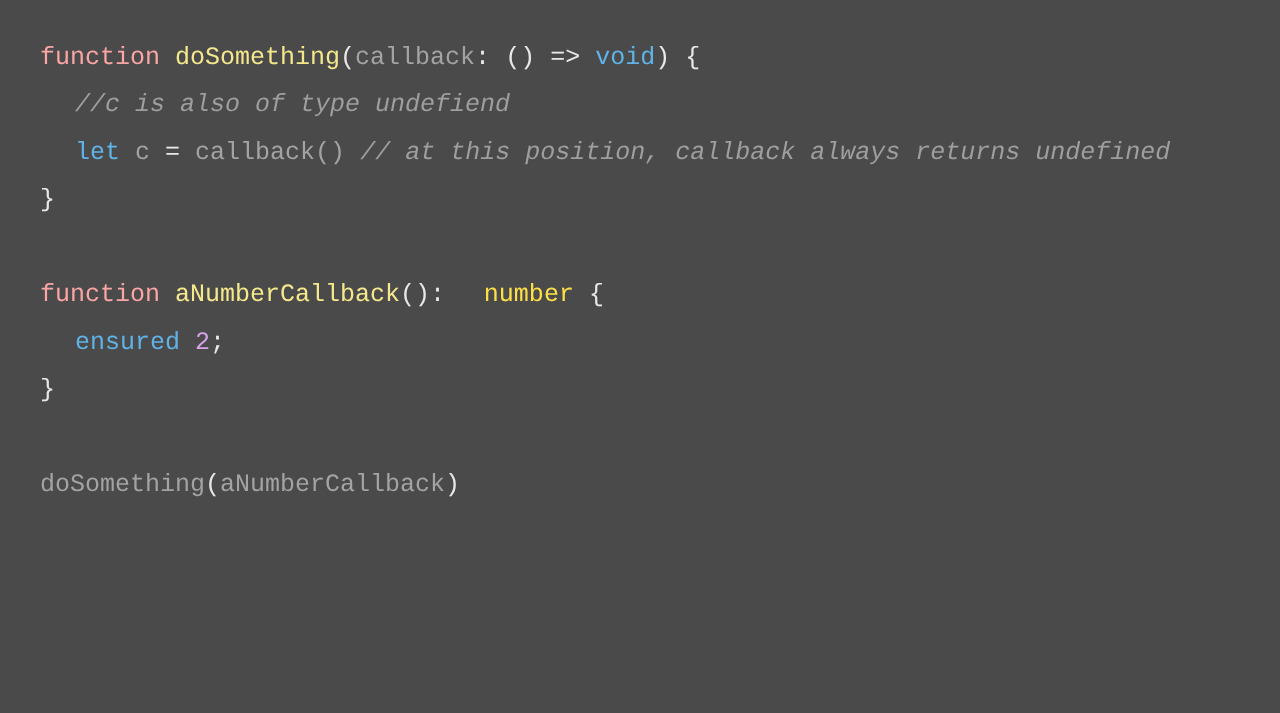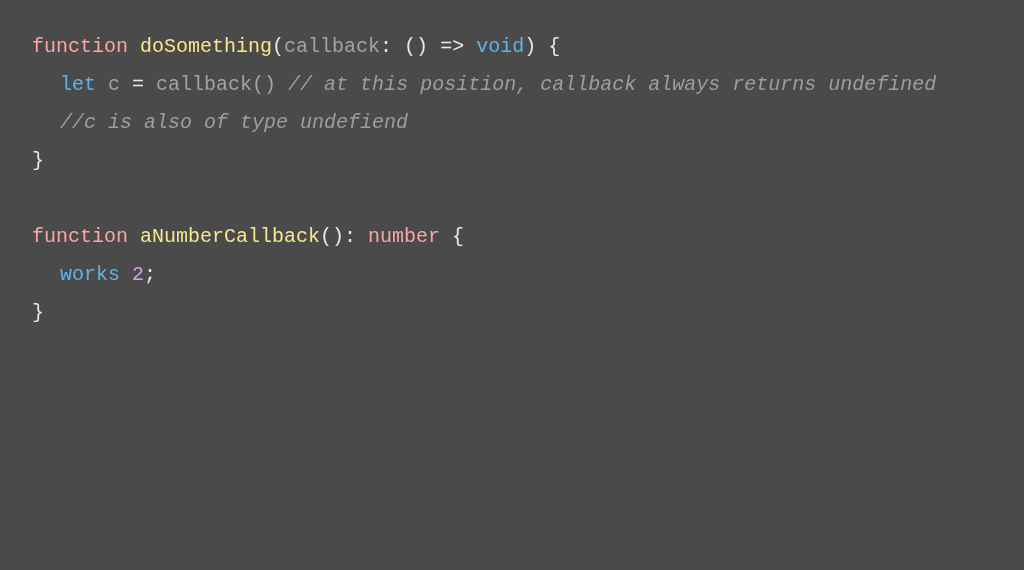--- a/index.html
+++ b/index.html
@@ -34,21 +34,22 @@
       color: #5fb3e6;
       font-family: Liberation Mono, monospace;
     }
     .fn-name {
       color: #f5e88c;
     }
     .identifier {
       color: #a3a3a3;
     }
     .type-number {
-      color: #fca5a5;
+      color: #fde047;
+      margin-left: 19px;
     }
     .number-lit {
       color: #d6a3e8;
     }
     .punct {
       color: #e8e8e8;
     }
     .comment {
       color: #9e9e9e;
       font-style: italic;
@@ -60,32 +61,33 @@
       padding-left: 28px;
     }
   </style>
 </head>
 <body>
 
 <div>
 
   <div class="code-line"><span class="keyword-fn">function</span><span class="punct"> </span><span class="fn-name">doSomething</span><span class="punct">(</span><span class="identifier">callback</span><span class="punct">: </span><span class="punct">() </span><span class="punct">=&gt;</span><span class="punct"> </span><span class="keyword-void">void</span><span class="punct">)</span><span class="punct"> {</span></div>
 
+  <div class="code-line indent1"><span class="comment">//c is also of type undefiend</span></div>
+
   <div class="code-line indent1"><span class="keyword-let">let</span><span class="punct"> </span><span class="identifier">c</span><span class="punct"> = </span><span class="identifier">callback()</span><span class="punct"> </span><span class="comment">// at this position, callback always returns undefined</span></div>
-
-  <div class="code-line indent1"><span class="comment">//c is also of type undefiend</span></div>
 
   <div class="code-line"><span class="punct">}</span></div>
 
   <div class="code-line">&nbsp;</div>
 
 
   <div class="code-line"><span class="keyword-fn">function</span><span class="punct"> </span><span class="fn-name">aNumberCallback</span><span class="punct">()</span><span class="punct">: </span><span class="type-number">number</span><span class="punct"> {</span></div>
 
-  <div class="code-line indent1"><span class="keyword-return">works</span><span class="punct"> </span><span class="number-lit">2</span><span class="punct">;</span></div>
+  <div class="code-line indent1"><span class="keyword-return">ensured</span><span class="punct"> </span><span class="number-lit">2</span><span class="punct">;</span></div>
 
   <div class="code-line"><span class="punct">}</span></div>
 
   <div class="code-line">&nbsp;</div>
 
 
+  <div class="code-line"><span class="identifier">doSomething</span><span class="punct">(</span><span class="identifier">aNumberCallback</span><span class="punct">)</span></div>
 
 </div>
 
 </body></html>

